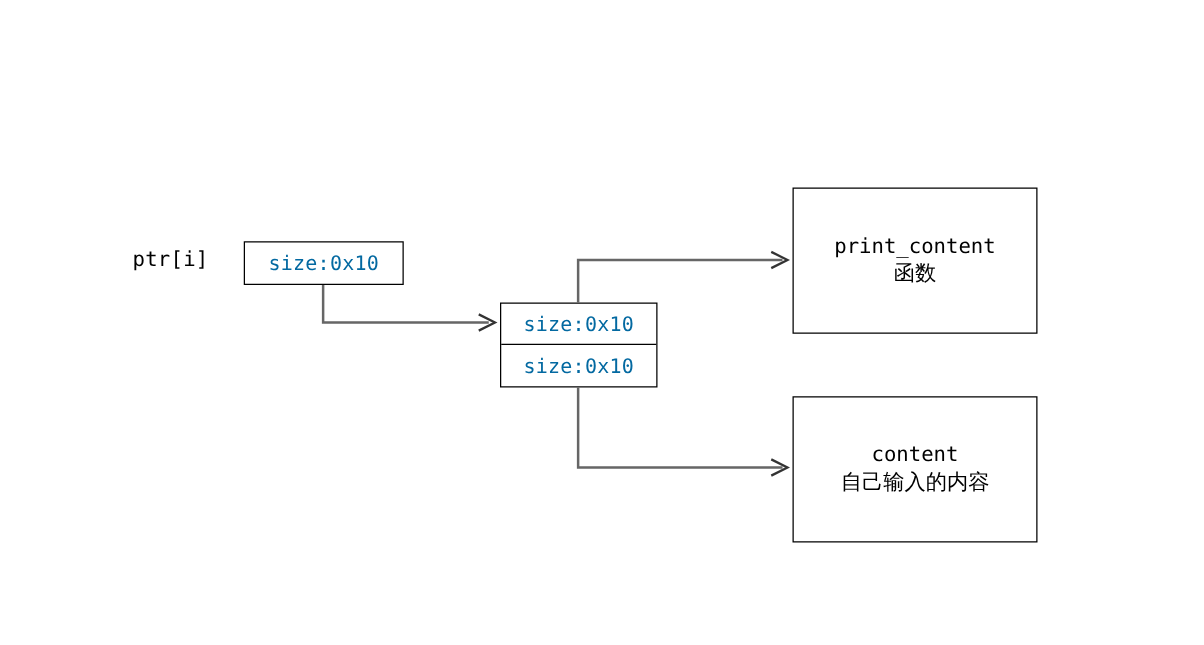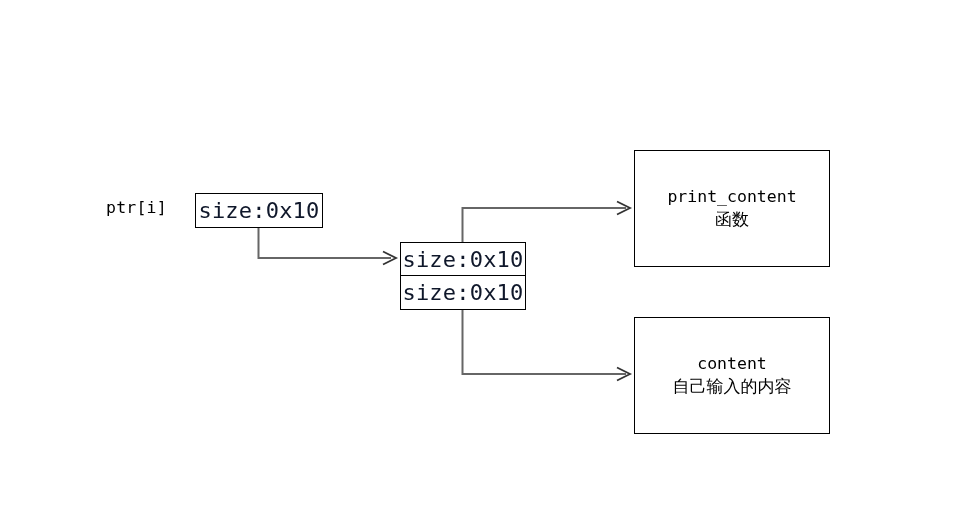--- a/index.html
+++ b/index.html
@@ -40,22 +40,22 @@
     justify-content: center;
     text-align: center;
   }
   .cell {
     box-sizing: border-box;
     width: 100%;
     display: flex;
     align-items: center;
     justify-content: center;
     font-family: "DejaVu Sans Mono", "Liberation Mono", monospace;
-    font-size: 22px;
-    color: #0f172a;
+    font-size: 16px;
+    color: #0369a1;
     letter-spacing: 0.2px;
   }
   .cell.divided {
     border-bottom: 1.6px solid #000000;
   }
 
   
   #ptr-label {
     position: absolute;
     left: 106px;

